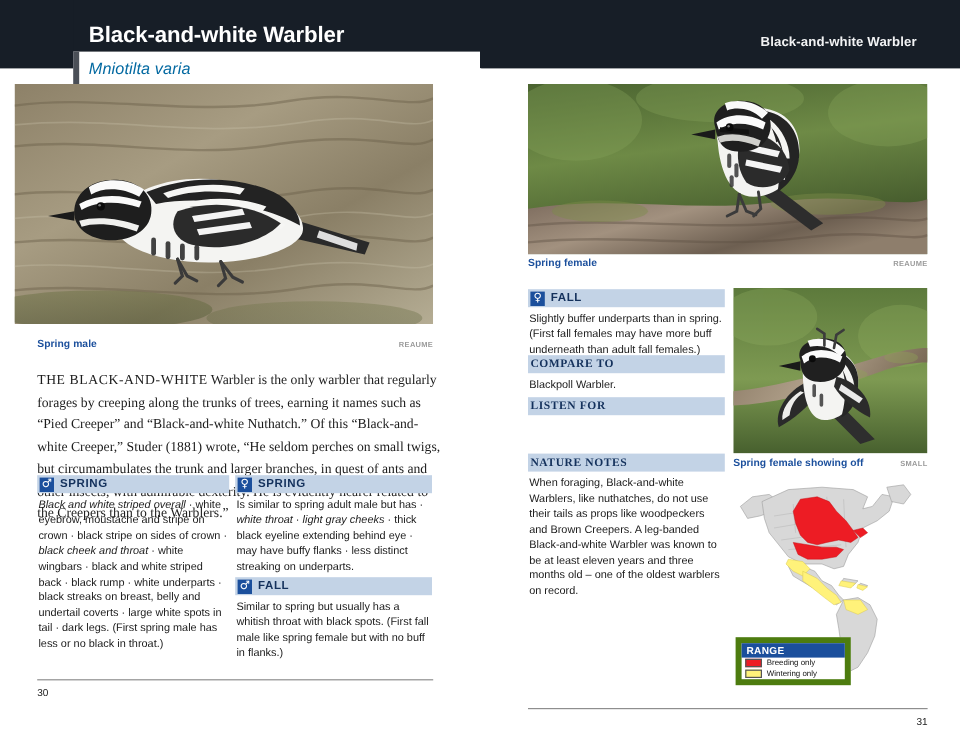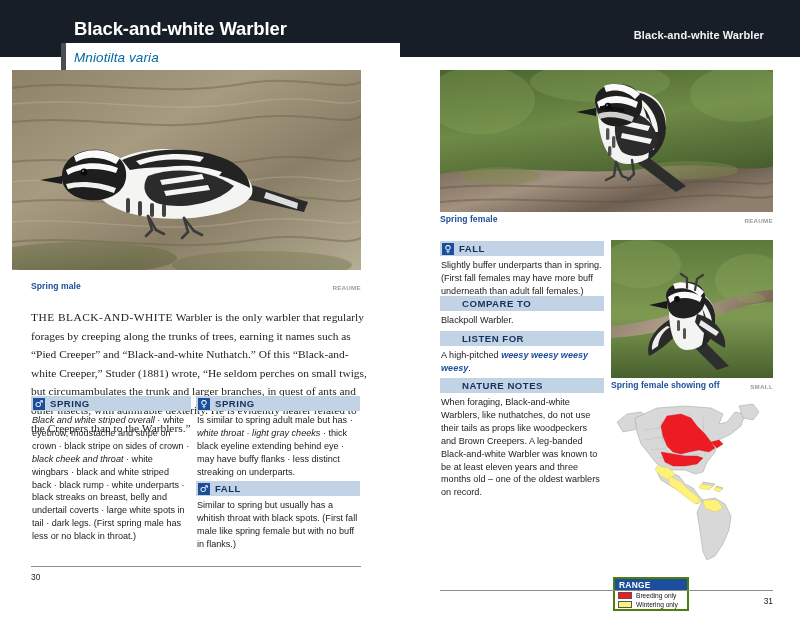--- a/index.html
+++ b/index.html
@@ -61,21 +61,21 @@
     font-size: 11.4px; line-height: 1.62; color: #1c1c1c; text-align: left;
   }
   .smallcaps { font-variant: small-caps; letter-spacing: 0.5px; }
 
   
   .infobox { position: absolute; }
   .box-head {
     background: #c3d3e6; height: 15px; display: flex; align-items: center;
     padding-left: 2px; margin-bottom: 3px;
   }
-  .box-head.no-icon { padding-left: 22px; }
+  .box-head.no-icon { padding-left: 2px; font-family: Liberation Serif, serif; }
   .sym {
     width: 12px; height: 12px; background: #1b4f9c; color: #fff;
     font-size: 9.5px; line-height: 12px; text-align: center;
     margin-right: 5px; font-family: "DejaVu Sans", sans-serif;
     display: inline-block; flex: 0 0 auto;
   }
   .box-title {
     font-size: 9.6px; font-weight: bold; color: #14315c; letter-spacing: 0.5px;
   }
   .box-body {
@@ -88,22 +88,22 @@
   .box-spring-female { left: 196px; top: 396px; width: 164px; }
   .box-fall-male { left: 196px; top: 481px; width: 164px; }
   .box-fall-female { left: 440px; top: 241px; width: 164px; }
   .box-compare { left: 440px; top: 296px; width: 164px; }
   .box-listen { left: 440px; top: 331px; width: 164px; }
   .box-nature { left: 440px; top: 378px; width: 164px; }
 
   
   .range-map { position: absolute; left: 611px; top: 400px; width: 162px; height: 165px; }
   .range-legend {
-    position: absolute; left: 613px; top: 531px; width: 76px;
-    background: #ffffff; border: 2px solid #4d7c0f; margin-top: 46px;
+    position: absolute; left: 613px; top: 531px; width: 96px;
+    background: #ffffff; border: 5px solid #4d7c0f;
   }
   .legend-title {
     background: #1b4f9c; color: #fff; font-size: 8.4px; font-weight: bold;
     padding: 1px 4px; letter-spacing: 0.3px;
   }
   .legend-row { display: flex; align-items: center; padding: 1px 3px; }
   .legend-swatch { width: 14px; height: 7px; border: 1px solid #555; margin-right: 4px; flex: 0 0 auto; }
   .legend-text { font-size: 6.6px; color: #111; }
 
   
@@ -410,21 +410,20 @@
     <div class="box-head no-icon">
       <span class="box-title">COMPARE TO</span>
     </div>
     <div class="box-body">Blackpoll Warbler.</div>
   </div>
 
   <div class="infobox box-listen">
     <div class="box-head no-icon">
       <span class="box-title">LISTEN FOR</span>
     </div>
-    <div class="box-body">A high-pitched <span class="voice">weesy weesy weesy weesy</span>.</div>
   </div>
 
   <div class="infobox box-nature">
     <div class="box-head no-icon">
       <span class="box-title">NATURE NOTES</span>
     </div>
     <div class="box-body">When foraging, Black-and-white Warblers, like nuthatches, do not use their tails as props like woodpeckers and Brown Creepers. A leg-banded Black-and-white Warbler was known to be at least eleven years and three months old – one of the oldest warblers on record.</div>
   </div>
 
   <div class="range-map">

